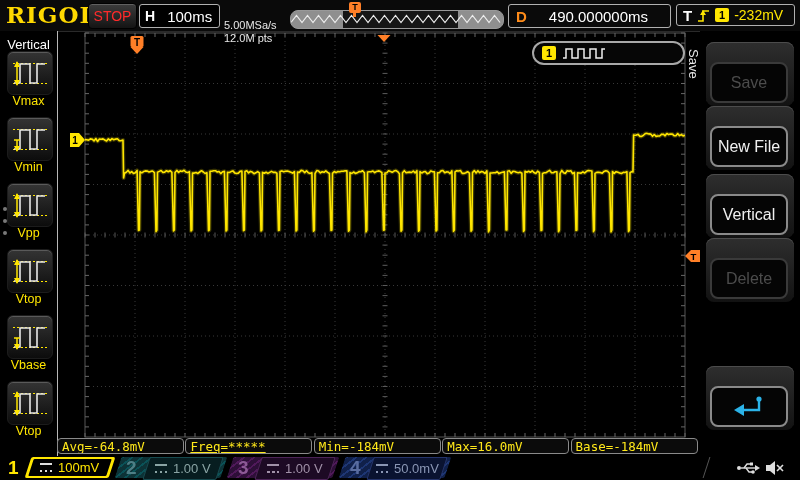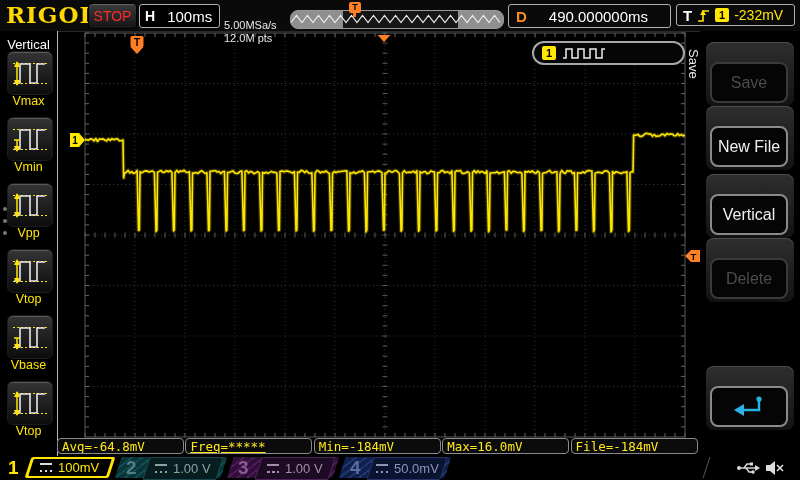--- a/index.html
+++ b/index.html
@@ -563,21 +563,21 @@
         </svg>
       </div>
     </div>
   </div>
 
   <div id="measrow">
       <div class="measure" style="left: 57px;">Avg=-64.8mV</div>
       <div class="measure" style="left: 185.4px; text-decoration: underline;">Freq=*****</div>
       <div class="measure" style="left: 313.8px;">Min=-184mV</div>
       <div class="measure" style="left: 442.2px;">Max=16.0mV</div>
-      <div class="measure" style="left: 570.6px;">File=-184mV</div>
+      <div class="measure" style="left: 570.6px;">Base=-184mV</div>
     </div>
 
   <div class="bottombar">
 
     <div>
       <span class="chnum" style="left:8px;color:#ffe600">1</span>
       <div class="pgram" style="left:28px;width:84px;background:#ffe600">
         <div class="inner" style="background:#000;color:#ffe600">
           <div class="content">
               <span class="dc-icon" style="color:#ddd"></span>

